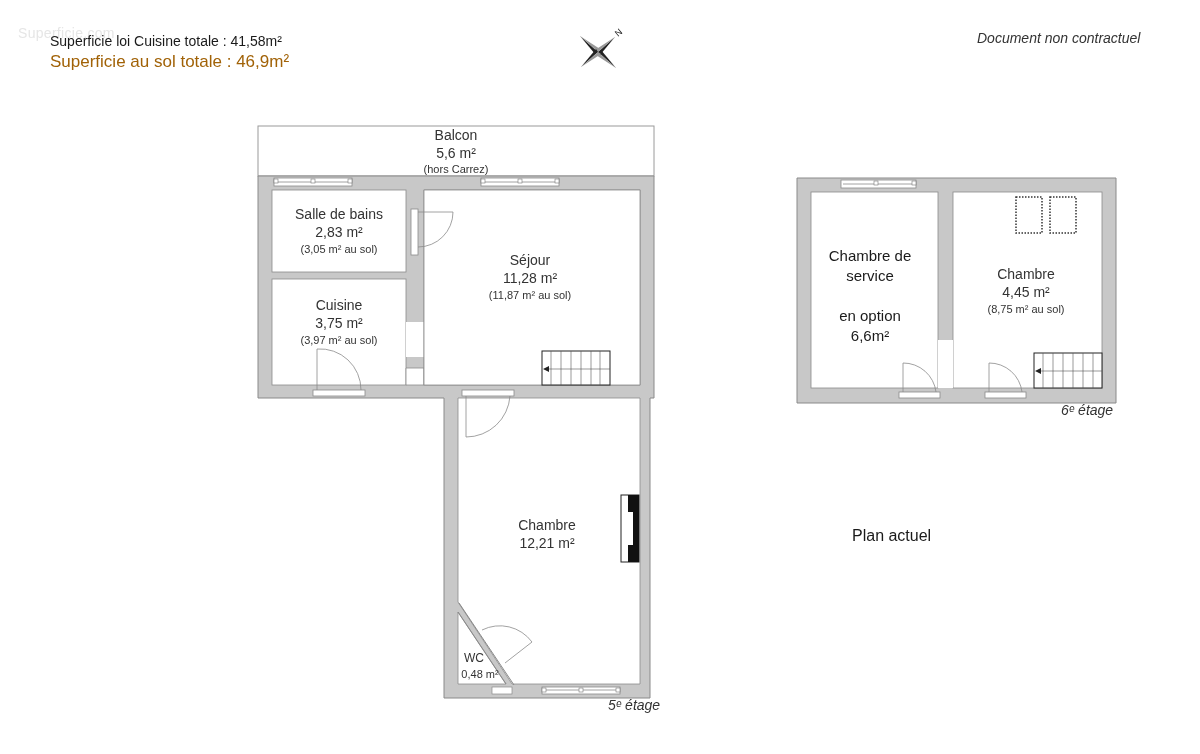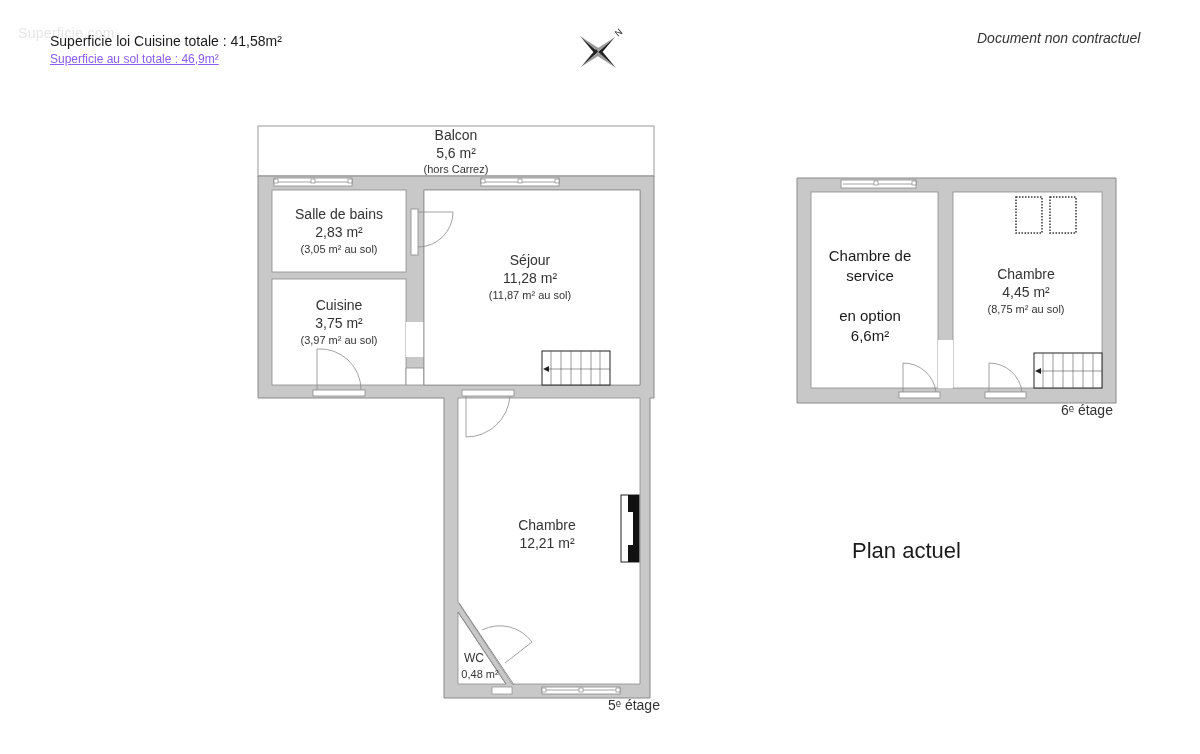--- a/index.html
+++ b/index.html
@@ -1,23 +1,23 @@
 <!DOCTYPE html>
 <html><head>
 <meta charset="utf-8">
 <style>
   html, body { margin:0; padding:0; background:#ffffff; }
   body { width:1200px; height:754px; position:relative; overflow:hidden; font-family:"Liberation Sans", sans-serif; color:#2a2a2a; }
   .abs { position:absolute; }
   .hdr1 { left:50px; top:33px; font-size:14px; color:#1a1a1a; }
-  .hdr2 { left:50px; top:52px; font-size:12px; color:#8b5cf6;text-decoration:underline; }
+  .hdr2 { left:50px; top:52px; font-size:17px; color:#a16207; }
   .watermark { left:18px; top:25px; font-size:14px; color:#e6e6e6; letter-spacing:0.3px; }
   .disclaimer { left:977px; top:30px; font-size:14px; font-style:italic; color:#333; }
-  .plan-title { left:852px; top:538px; font-size:22px; color:#1a1a1a; }
-  .floor-label { font-size:14px; color:#333; }
+  .plan-title { left:852px; top:527px; font-size:16px; color:#1a1a1a; }
+  .floor-label { font-size:14px; font-style:italic; color:#333; }
   svg { position:absolute; left:0; top:0; }
   .room-text { font-family:"Liberation Sans", sans-serif; fill:#333; text-anchor:middle; }
   .rt-name { font-size:14px; }
   .rt-area { font-size:14px; }
   .rt-sub { font-size:11px; }
   .rt-bold { font-size:15px; fill:#1a1a1a; }
 </style>
 </head>
 <body>
 

